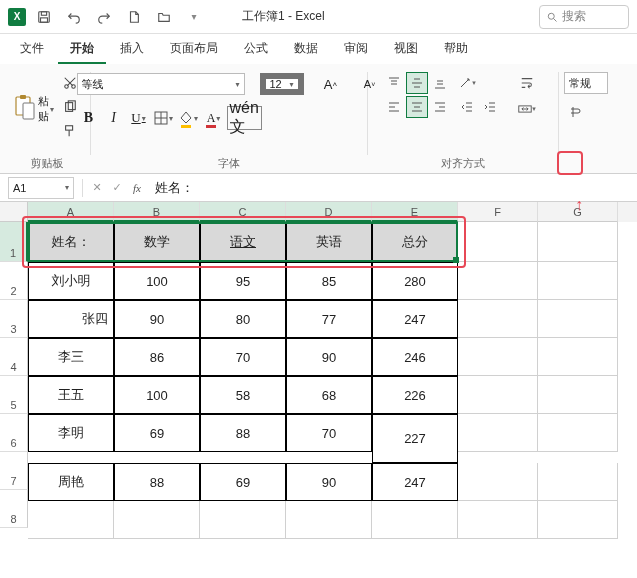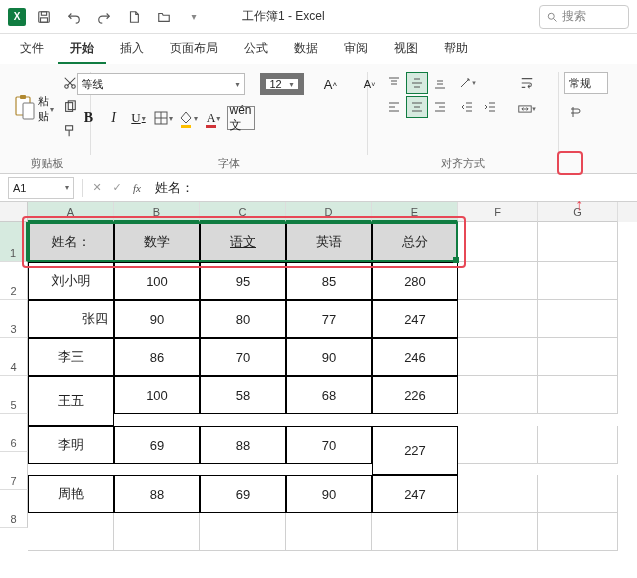--- a/index.html
+++ b/index.html
@@ -216,21 +216,21 @@
               <path d="M7 1 2 7l5 5 5-5z"></path>
             </svg>
             <span class="color-bar yellow"></span>
             <span class="caret" style="margin-left:1px;">▾</span>
           </span>
         <span class="fr-btn">
             <span style="font-family:serif;">A</span>
             <span class="color-bar red"></span>
             <span class="caret" style="margin-left:1px;">▾</span>
           </span>
-        <span class="fr-btn" style="font-size:12px;border:1px solid #888;padding:1px 2px;">wén<br>文</span>
+        <span class="fr-btn" style="font-size:16px;border:1px solid #888;padding:1px 2px;">wén<br>文</span>
       </div>
     </div>
     <div class="group-label">字体</div>
   </div>
   <div class="group-sep"></div>
 
   <div class="group" style="width:186px;">
     <div class="group-inner">
       <div class="align-rows">
         <div class="align-row">
@@ -391,21 +391,21 @@
         <div class="g-row">
           <div class="cell tbl-cell" style="height: 38px;">李三</div>
           <div class="cell tbl-cell" style="height: 38px;">86</div>
           <div class="cell tbl-cell" style="height: 38px;">70</div>
           <div class="cell tbl-cell" style="height: 38px;">90</div>
           <div class="cell tbl-cell" style="height: 38px;">246</div>
           <div class="cell" style="height: 38px; width: 80px;"></div>
           <div class="cell" style="height: 38px; width: 80px;"></div>
         </div>
         <div class="g-row">
-          <div class="cell tbl-cell" style="height: 50px;">王五</div>
+          <div class="cell tbl-cell" style="height: 38px;">王五</div>
           <div class="cell tbl-cell" style="height: 38px;">100</div>
           <div class="cell tbl-cell" style="height: 38px;">58</div>
           <div class="cell tbl-cell" style="height: 38px;">68</div>
           <div class="cell tbl-cell" style="height: 38px;">226</div>
           <div class="cell" style="height: 38px; width: 80px;"></div>
           <div class="cell" style="height: 38px; width: 80px;"></div>
         </div>
         <div class="g-row">
           <div class="cell tbl-cell" style="height: 38px;">李明</div>
           <div class="cell tbl-cell" style="height: 38px;">69</div>

